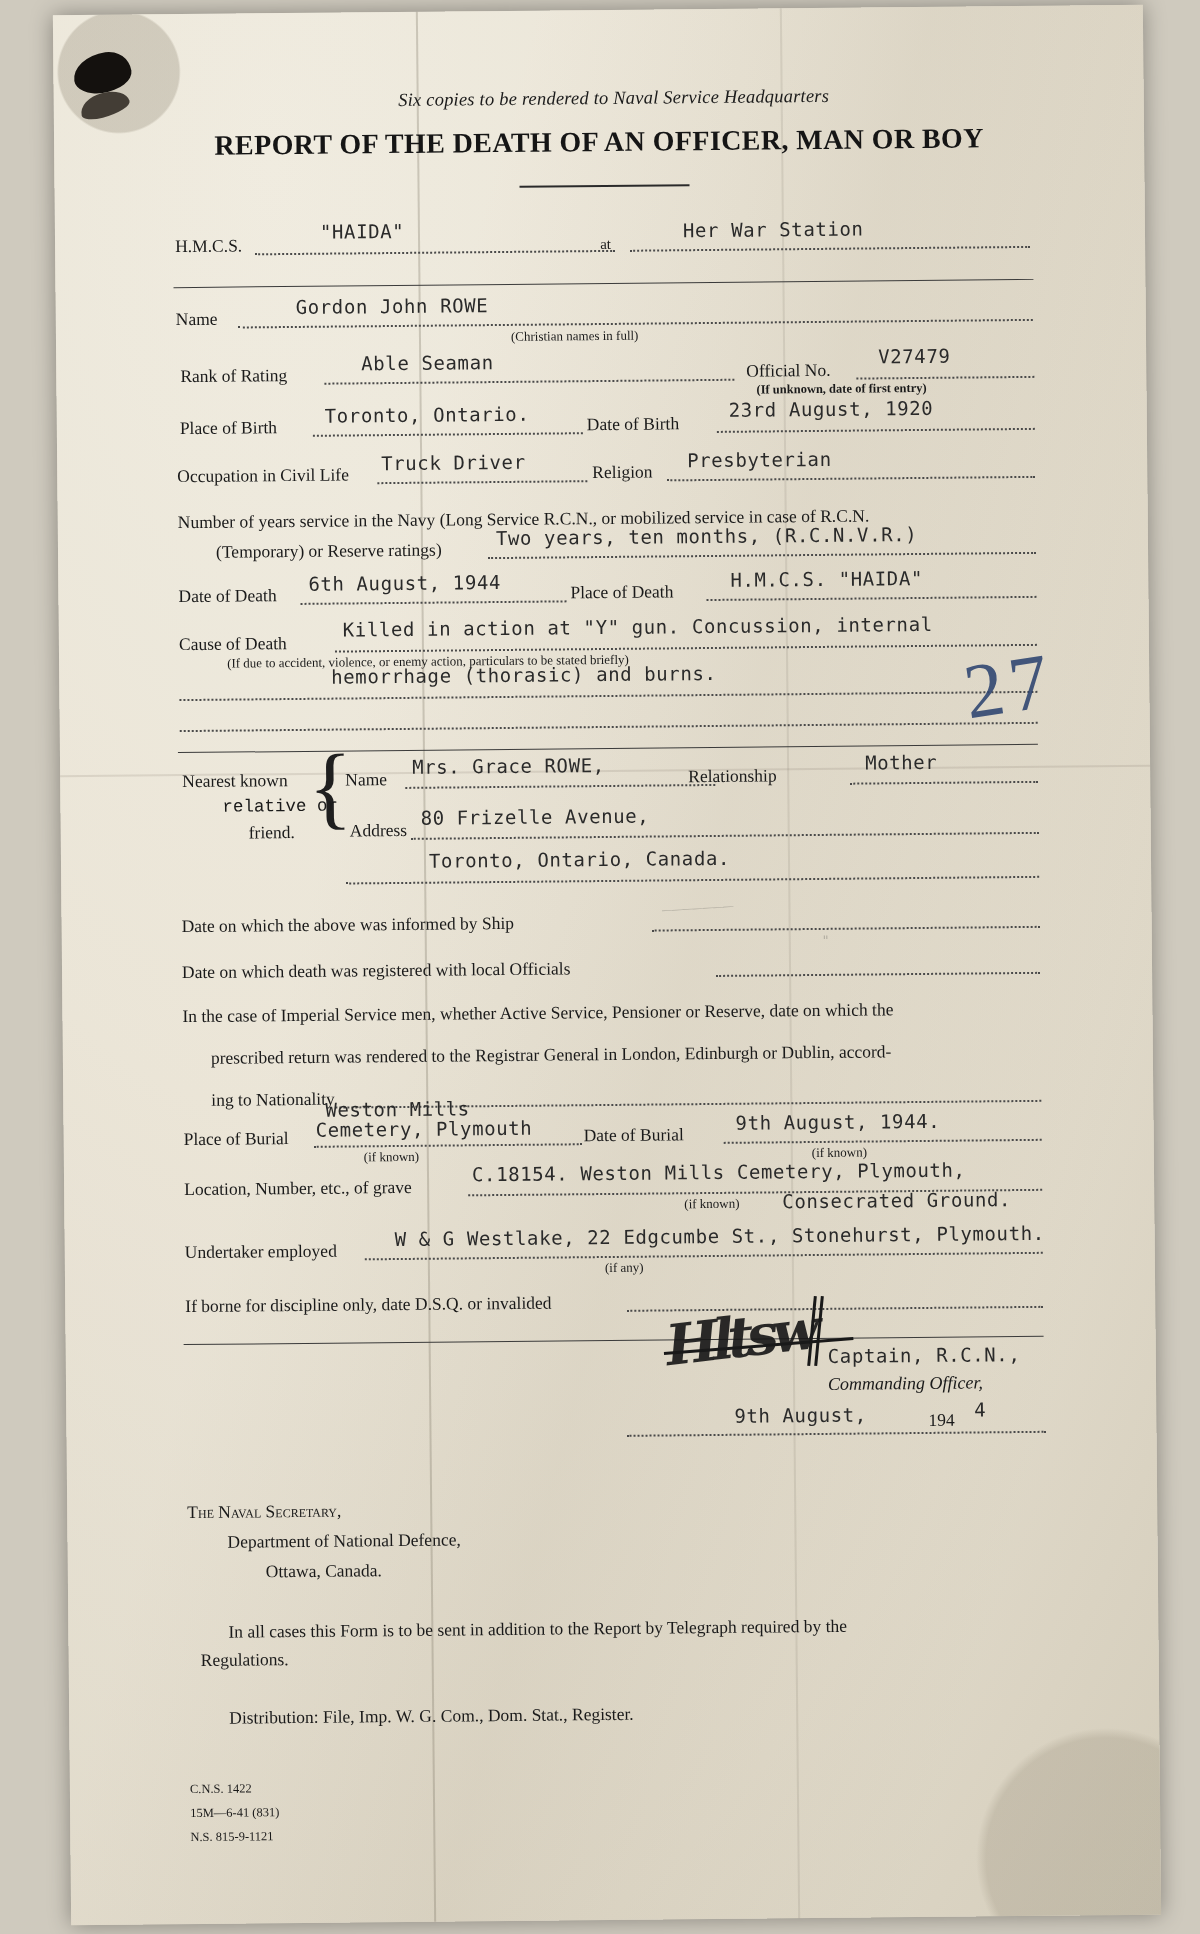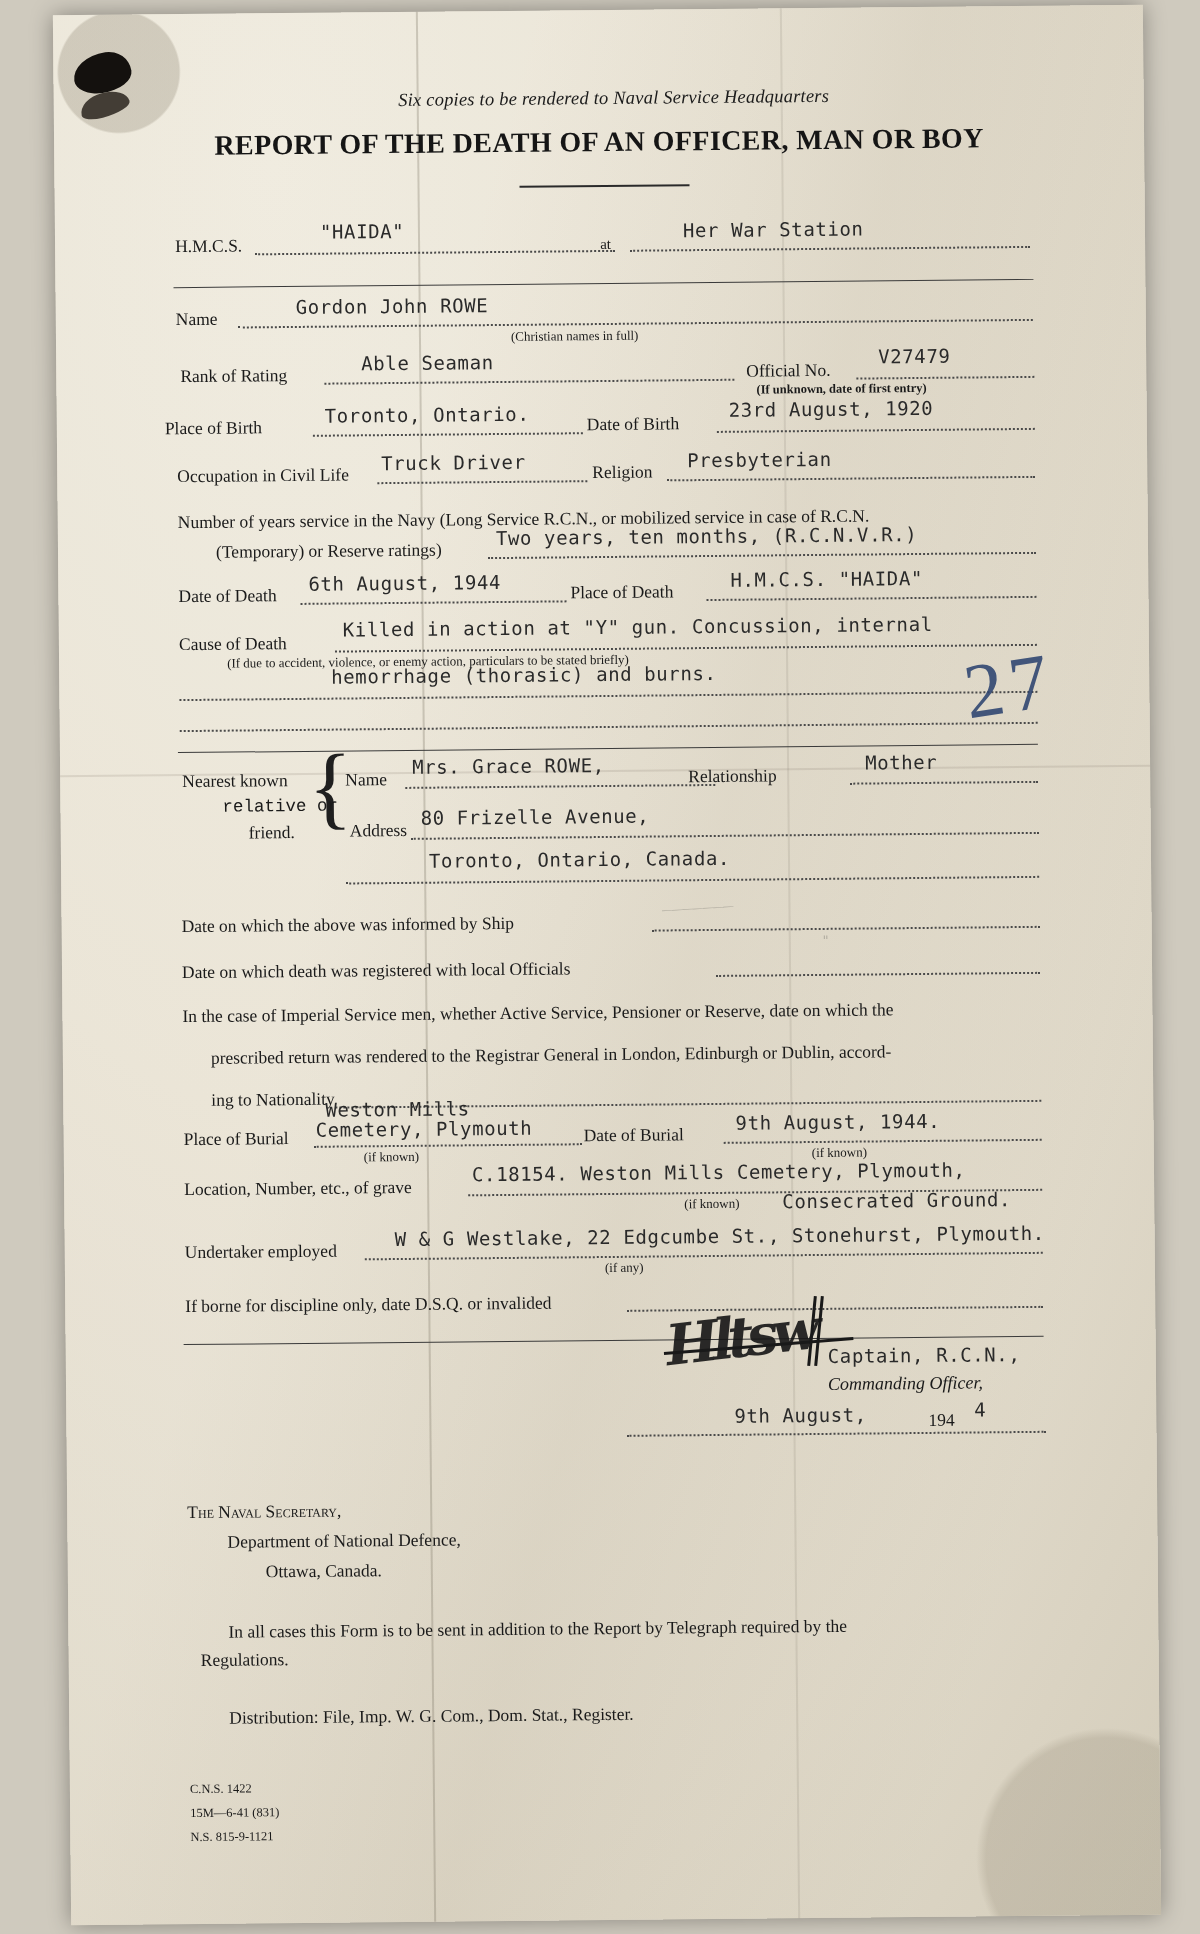--- a/index.html
+++ b/index.html
@@ -147,21 +147,21 @@
       <div class="note-center" style="left:455px;top:318px;">(Christian names in full)</div>
 
       <div class="lbl" style="left:124px;top:352px;">Rank of Rating</div>
       <div class="dots" style="left:268px;top:370px;width:410px;"></div>
       <div class="hand" style="left:305px;top:340px;">Able Seaman</div>
       <div class="lbl" style="left:690px;top:352px;">Official No.</div>
       <div class="dots" style="left:800px;top:370px;width:178px;"></div>
       <div class="hand" style="left:822px;top:338px;">V27479</div>
       <div class="note-center" style="left:700px;top:374px;font-weight:bold;font-size:12.5px;">(If unknown, date of first entry)</div>
 
-      <div class="lbl" style="left:108px;top:404px;">Place of Birth</div>
+      <div class="lbl" style="left:123px;top:404px;">Place of Birth</div>
       <div class="dots" style="left:256px;top:422px;width:270px;"></div>
       <div class="hand" style="left:268px;top:392px;">Toronto, Ontario.</div>
       <div class="lbl" style="left:530px;top:404px;">Date of Birth</div>
       <div class="dots" style="left:660px;top:422px;width:318px;"></div>
       <div class="hand" style="left:672px;top:390px;">23rd August, 1920</div>
 
       <div class="lbl" style="left:120px;top:452px;">Occupation in Civil Life</div>
       <div class="dots" style="left:320px;top:470px;width:210px;"></div>
       <div class="hand" style="left:324px;top:440px;">Truck Driver</div>
       <div class="lbl" style="left:535px;top:452px;">Religion</div>

